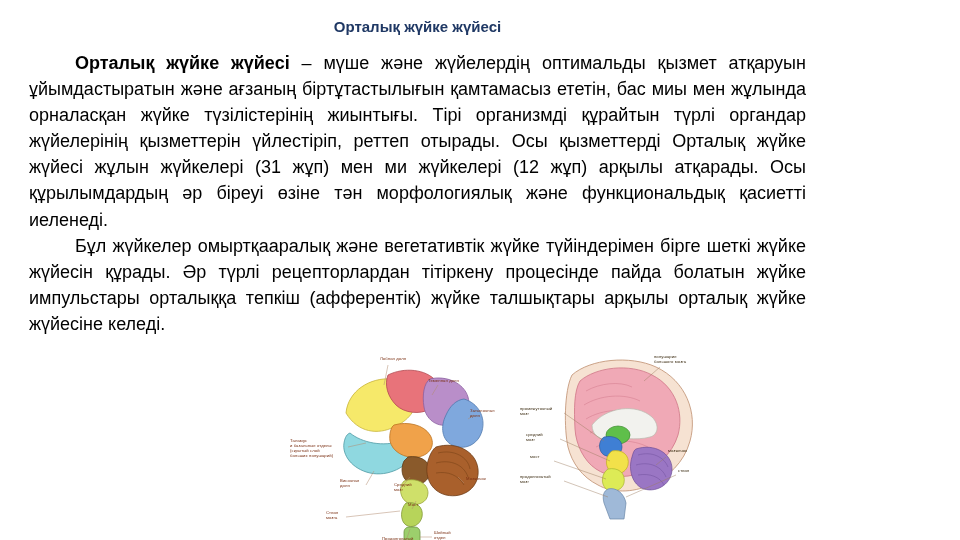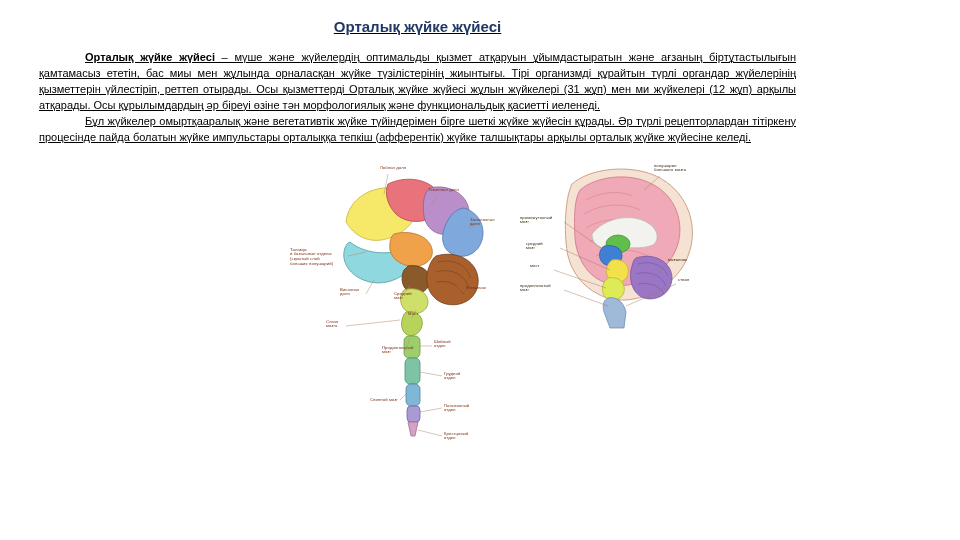--- a/index.html
+++ b/index.html
@@ -13,36 +13,35 @@
     font-family: "Liberation Sans", sans-serif;
     color: #000000;
     overflow: hidden;
   }
   .page {
     position: relative;
     width: 835px;
     height: 540px;
     box-sizing: border-box;
     padding: 18px 28px 15px 28px;
-    text-decoration: underline;
   }
   .doc-title {
     text-align: center;
     font-size: 15px;
     font-weight: bold;
     color: #1f3864;
     margin: 0 0 14px 0;
     line-height: 1.2;
   }
   .body-text {
-    font-size: 11px;
+    font-size: 18px;
     line-height: 1.45;
     text-align: justify;
     color: #000;
-    margin: 11px;
+    margin: 1px;
   }
   .para {
     text-indent: 46px;
     margin: 0 0 0 0;
   }
   .para b {
     font-weight: bold;
   }
   .figures {
     position: relative;

